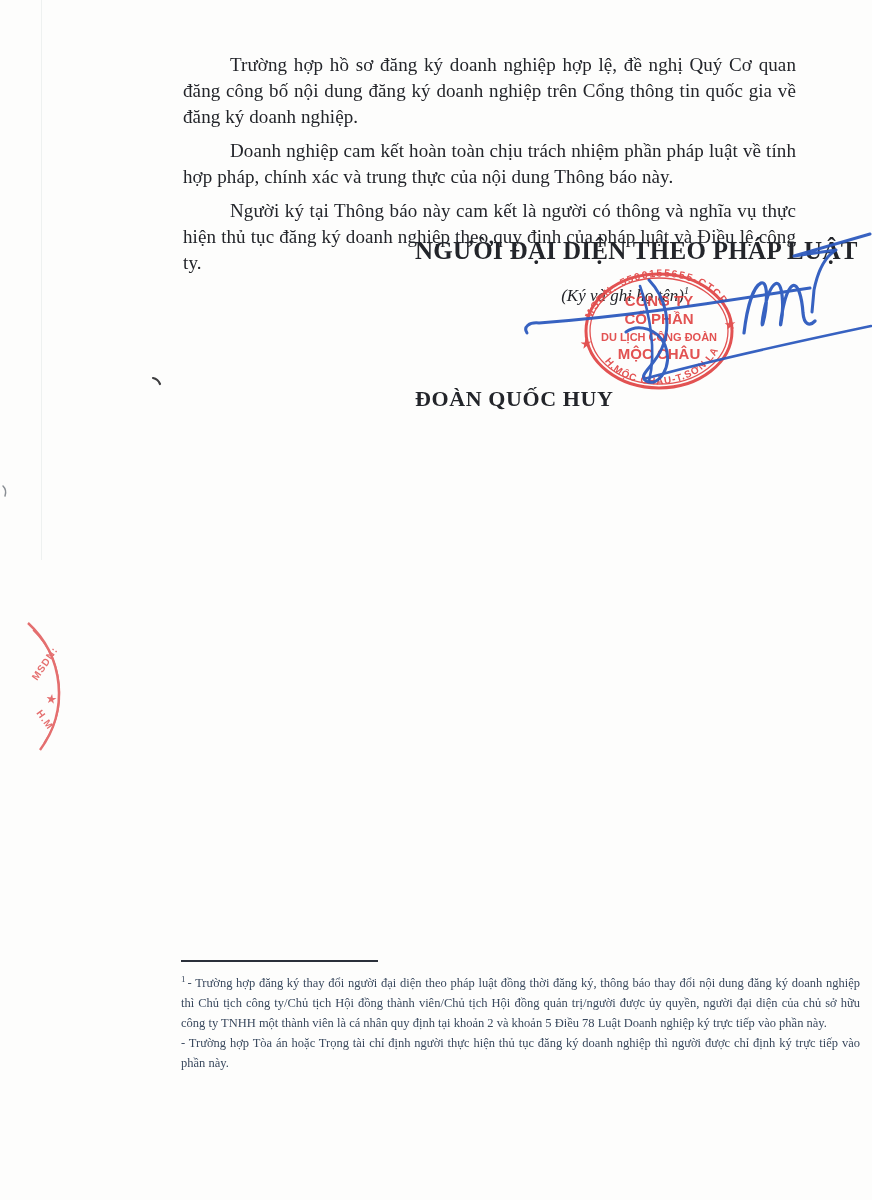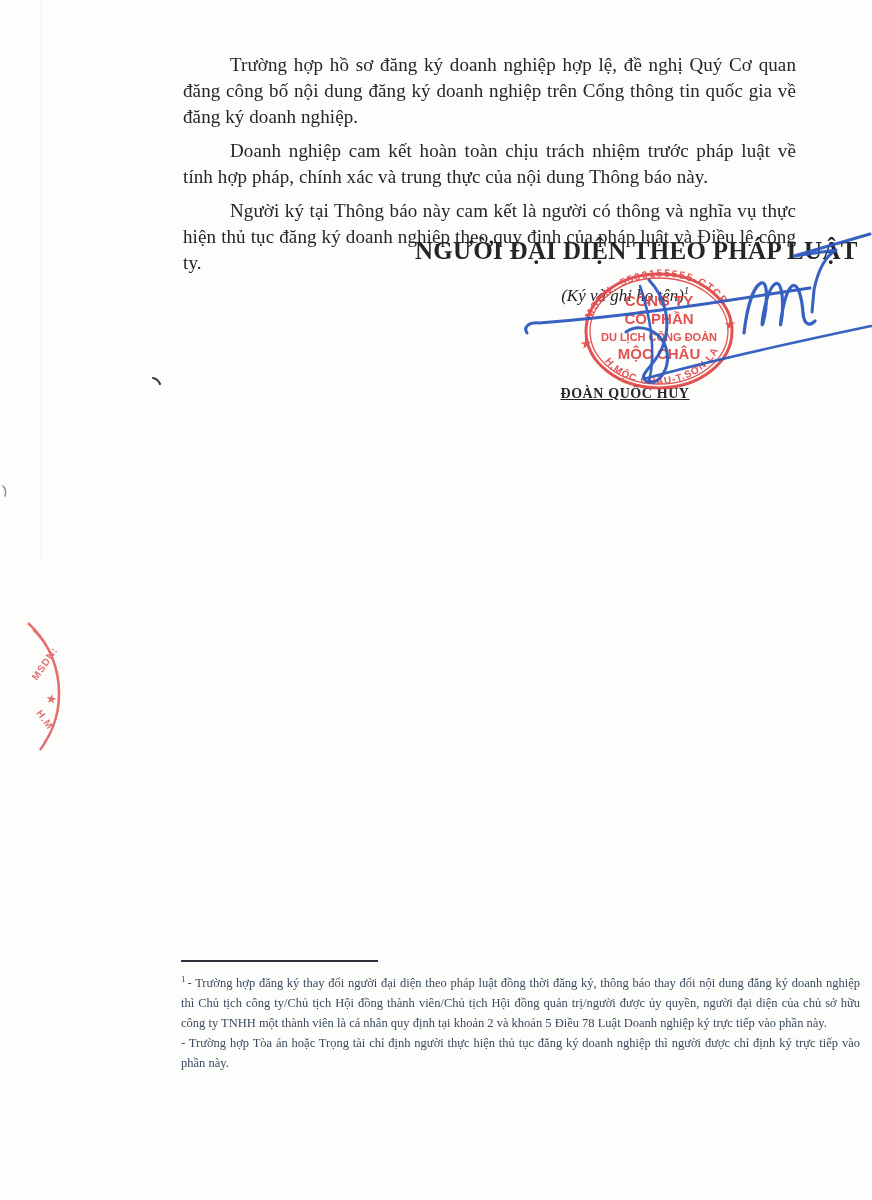--- a/index.html
+++ b/index.html
@@ -21,22 +21,22 @@
   .body-text p{
     margin:0 0 8px 0;text-indent:47px;text-align:justify;
     font-size:19px;line-height:26px;letter-spacing:0.1px;
   }
 
   .sig-block{position:absolute;left:415px;top:237px;width:420px;text-align:center;}
   .sig-title{font-weight:bold;font-size:25px;letter-spacing:0.3px;white-space:nowrap;}
   .sig-sub{font-style:italic;font-size:17px;margin-top:20px;}
   .sig-sub sup{font-size:10px;}
   .sig-name{
-    position:absolute;left:415px;top:386px;width:420px;text-align:center;
-    font-weight:bold;font-size:14px;letter-spacing:0.6px;white-space:nowrap;text-decoration:underline;
+    position:absolute;left:415px;top:386px;width:420px;
+    font-weight:bold;font-size:22px;letter-spacing:0.6px;white-space:nowrap;
   }
 
   .overlay{position:absolute;left:0;top:0;pointer-events:none;}
 
   .stamp-stroke{stroke:var(--stamp-ink);fill:none;}
   .stamp-text{fill:var(--stamp-ink);font-family:"Liberation Sans",sans-serif;font-weight:bold;}
   .partial-stroke{stroke:var(--partial-ink);fill:none;}
   .partial-text{fill:var(--partial-ink);font-family:"Liberation Sans",sans-serif;font-weight:bold;}
   .sig-stroke{stroke:var(--sig-ink);fill:none;stroke-linecap:round;stroke-linejoin:round;}
 
@@ -49,21 +49,21 @@
   .footnote sup{font-size:9px;margin-right:2px;}
 </style>
 </head>
 <body>
 
 <div class="page">
   <div class="scan-line"></div>
 
   <div class="body-text">
     <p>Trường hợp hồ sơ đăng ký doanh nghiệp hợp lệ, đề nghị Quý Cơ quan đăng công bố nội dung đăng ký doanh nghiệp trên Cổng thông tin quốc gia về đăng ký doanh nghiệp.</p>
-    <p>Doanh nghiệp cam kết hoàn toàn chịu trách nhiệm trước pháp luật về tính hợp pháp, chính xác và trung thực của nội dung Thông báo này.</p>
+    <p>Doanh nghiệp cam kết hoàn toàn chịu trách nhiệm phần pháp luật về tính hợp pháp, chính xác và trung thực của nội dung Thông báo này.</p>
     <p>Người ký tại Thông báo này cam kết là người có thông và nghĩa vụ thực hiện thủ tục đăng ký doanh nghiệp theo quy định của pháp luật và Điều lệ công ty.</p>
   </div>
 
   <div class="sig-block">
     <div class="sig-title">NGƯỜI ĐẠI DIỆN THEO PHÁP LUẬT</div>
     <div class="sig-sub">
       <span>(Ký và ghi họ tên)</span><sup>1</sup>
     </div>
   </div>
 

